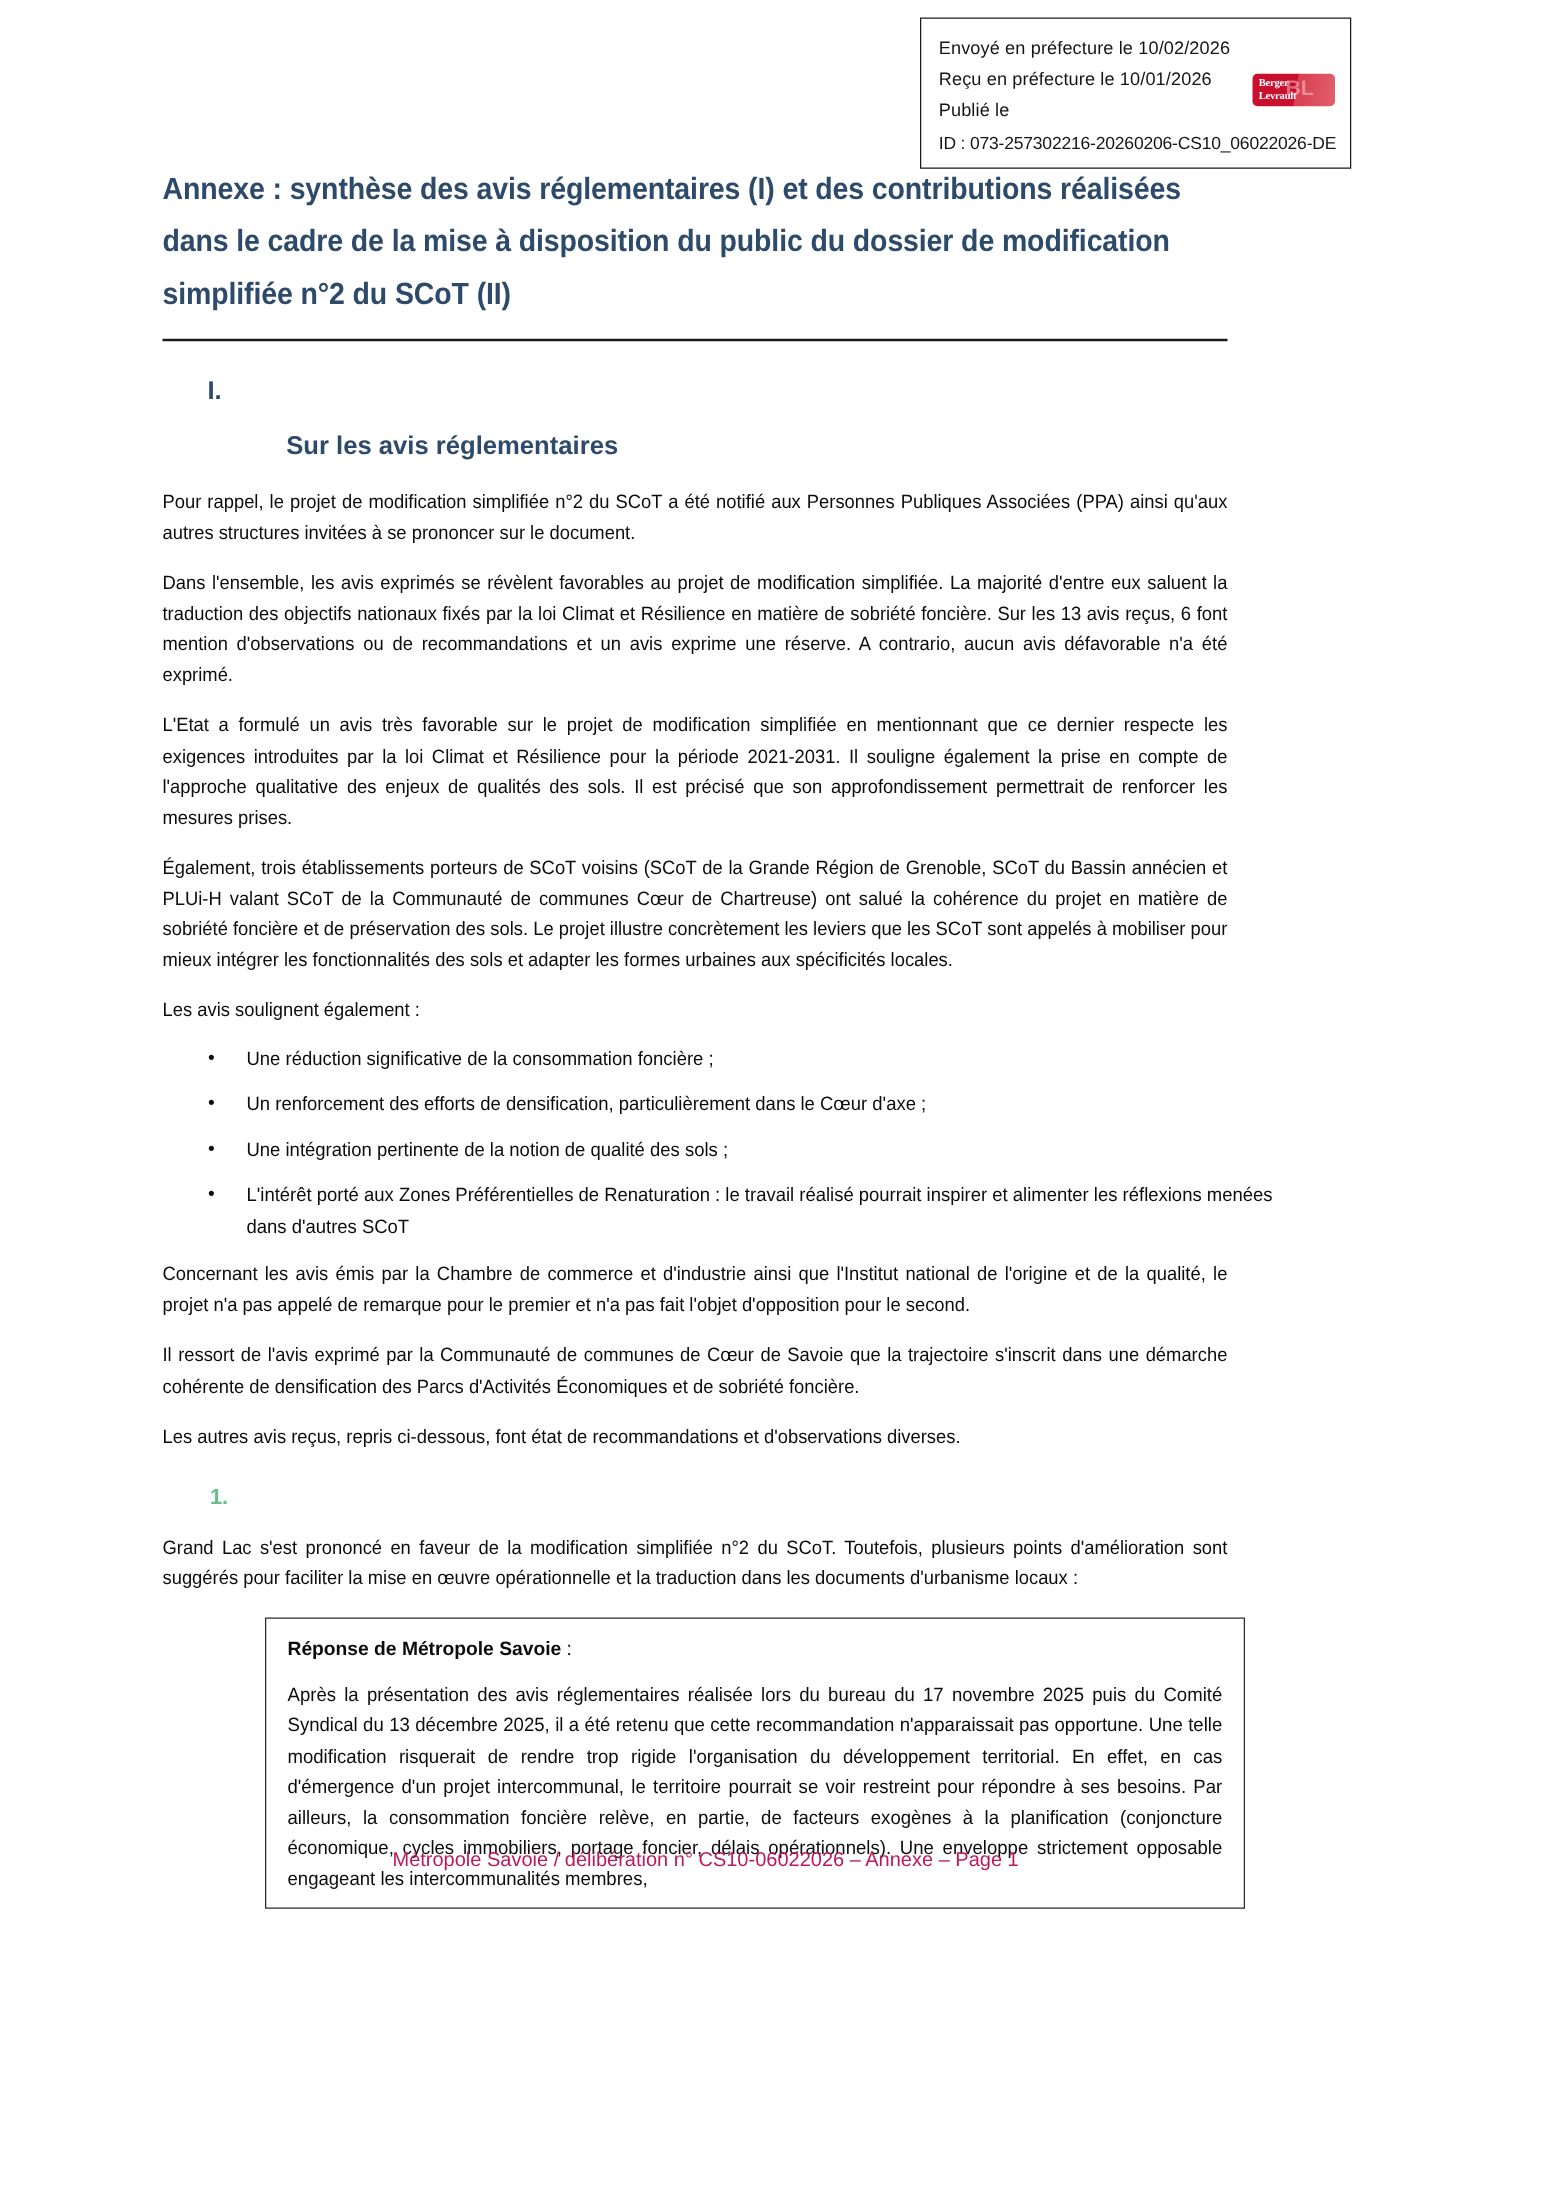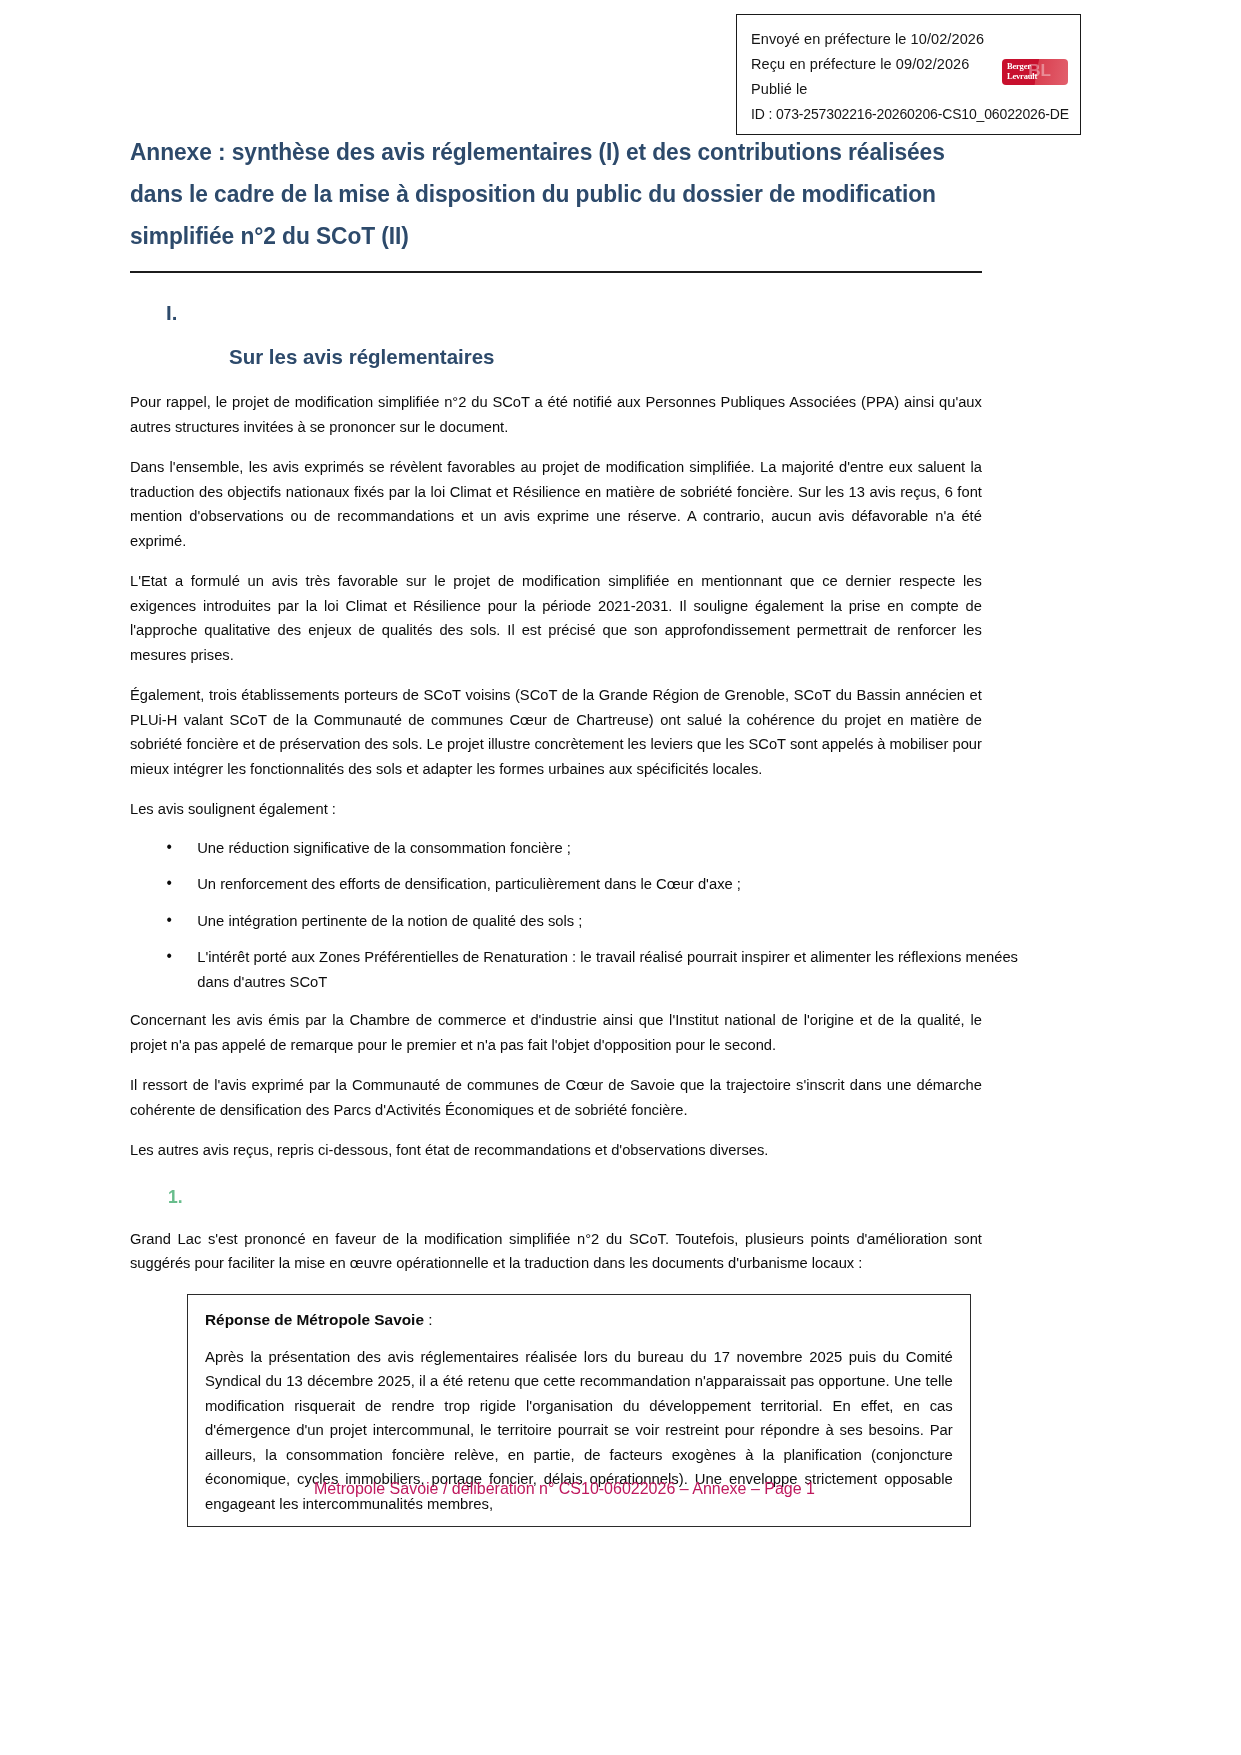--- a/index.html
+++ b/index.html
@@ -174,21 +174,21 @@
     font-weight: bold;
     font-size: 17.5px;
     line-height: 24px;
     letter-spacing: -0.1px;
   }
   .h2-num { width: 28px; margin-left: 38px; }
   .h2-text { margin-left: 24px; }
 
   
   .response-box {
-    margin: 18px 0 0 57px;
+    margin: 18px 0 0 82px;
     width: 784px;
     box-sizing: border-box;
     border: 1.3px solid #2b2b2b;
     padding: 13px 17px 10px 17px;
     background: #ffffff;
   }
   .response-title {
     margin: 0 0 14px 0;
     font-family: "Liberation Sans", sans-serif;
     font-size: 15.4px;
@@ -222,21 +222,21 @@
     color: #be185d;
   }
 </style>
 </head>
 <body>
 
 <div class="page">
 
   <div class="stamp-box">
     <div class="stamp-line">Envoyé en préfecture le 10/02/2026</div>
-    <div class="stamp-line">Reçu en préfecture le 09/02/2026</div>
+    <div class="stamp-line">Reçu en préfecture le 10/01/2026</div>
     <div class="stamp-line">Publié le</div>
     <div class="stamp-id">ID : 073-257302216-20260206-CS10_06022026-DE</div>
     <div class="bl-logo">
       <div class="bl-text">
         <span>Berger</span><br>
         <span>Levrault</span>
       </div>
       <div class="bl-mark">BL</div>
     </div>
   </div>

